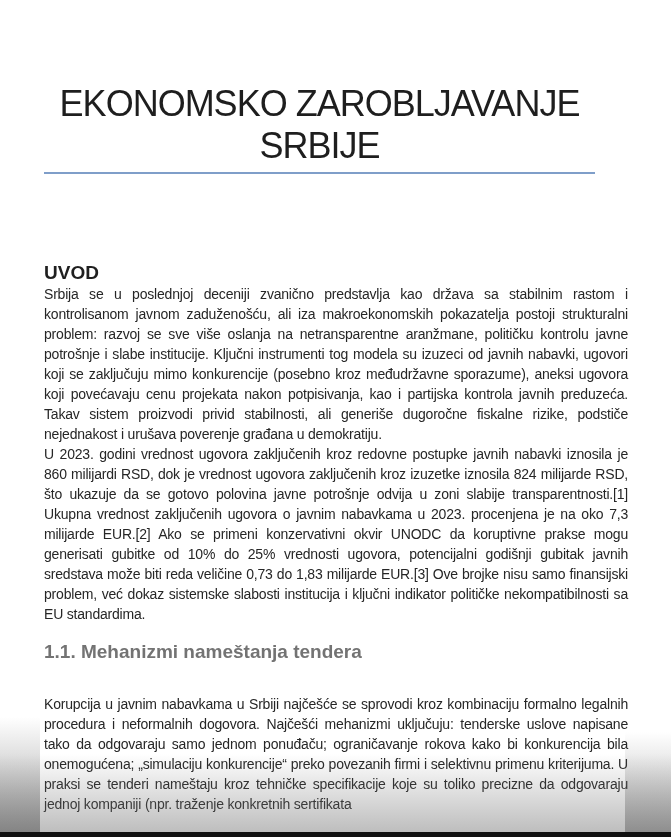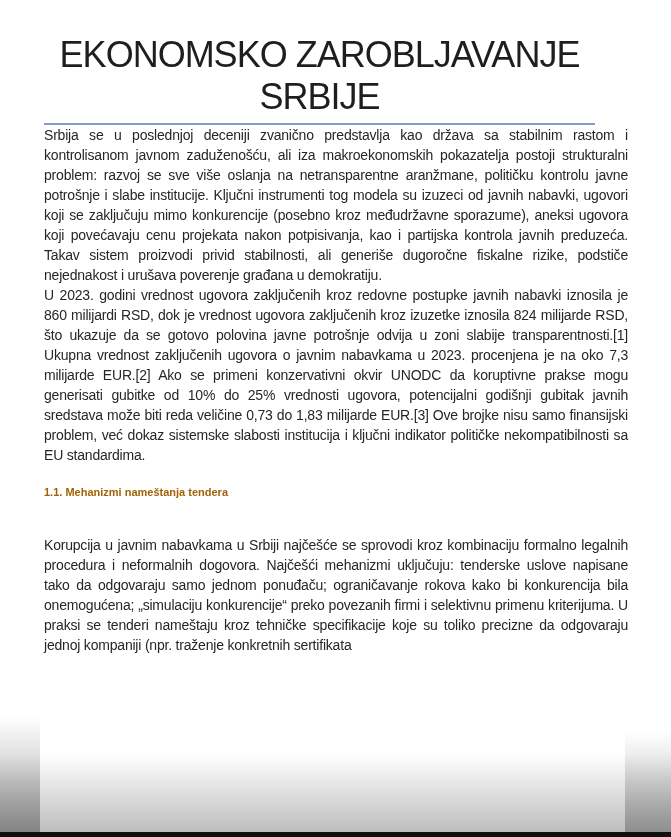--- a/index.html
+++ b/index.html
@@ -13,21 +13,21 @@
     width: 671px;
     height: 837px;
     background: #ffffff;
     overflow: hidden;
   }
   .content {
     padding-left: 44px;
     padding-right: 43px;
   }
   .doc-title {
-    margin: 34px 0 0 0;
+    margin: 83px 0 0 0;
     width: 551px;
     text-align: center;
     font-size: 36px;
     font-weight: 400;
     letter-spacing: -1px;
     line-height: 42px;
     color: #1e1e1e;
     padding-bottom: 5px;
     border-bottom: 2px solid #7f9ec9;
   }
@@ -50,24 +50,24 @@
   p.body.gap { margin-top: 0; }
   .h-sec {
     margin: 27px 0 0 0;
     font-size: 16px;
     font-weight: 700;
     line-height: 20px;
     color: #1f1f1f;
   }
   .h-sub {
     margin: 17px 0 12px 0;
-    font-size: 11px;
+    font-size: 19px;
     font-weight: 700;
     line-height: 21px;
-    color: #a16207;
+    color: #737373;
   }
   p.body.last { margin-top: 32px; }
   .bottom-shade {
     position: absolute;
     left: 0; bottom: 5px;
     width: 671px; height: 78px;
     background: linear-gradient(to bottom, rgba(120,120,120,0) 0%, rgba(110,110,110,0.45) 100%);
     pointer-events: none;
   }
   .bottom-shade-left {
@@ -91,20 +91,21 @@
     background: #101010;
   }
 </style>
 </head>
 <body>
 
 <div class="page" style="background: rgb(255, 255, 255);">
   <div class="content">
     <h1 class="doc-title" style="border-bottom-color: rgb(127, 158, 201);">EKONOMSKO ZAROBLJAVANJE SRBIJE</h1>
 
+    <h2 class="h-uvod">UVOD</h2>
 
     <p class="body" style="color: rgb(38, 38, 38);">Srbija se u poslednjoj deceniji zvanično predstavlja kao država sa stabilnim rastom i kontrolisanom javnom zaduženošću, ali iza makroekonomskih pokazatelja postoji strukturalni problem: razvoj se sve više oslanja na netransparentne aranžmane, političku kontrolu javne potrošnje i slabe institucije. Ključni instrumenti tog modela su izuzeci od javnih nabavki, ugovori koji se zaključuju mimo konkurencije (posebno kroz međudržavne sporazume), aneksi ugovora koji povećavaju cenu projekata nakon potpisivanja, kao i partijska kontrola javnih preduzeća. Takav sistem proizvodi privid stabilnosti, ali generiše dugoročne fiskalne rizike, podstiče nejednakost i urušava poverenje građana u demokratiju.</p>
 
     <p class="body gap" style="color: rgb(38, 38, 38);">U 2023. godini vrednost ugovora zaključenih kroz redovne postupke javnih nabavki iznosila je 860 milijardi RSD, dok je vrednost ugovora zaključenih kroz izuzetke iznosila 824 milijarde RSD, što ukazuje da se gotovo polovina javne potrošnje odvija u zoni slabije transparentnosti.[1] Ukupna vrednost zaključenih ugovora o javnim nabavkama u 2023. procenjena je na oko 7,3 milijarde EUR.[2] Ako se primeni konzervativni okvir UNODC da koruptivne prakse mogu generisati gubitke od 10% do 25% vrednosti ugovora, potencijalni godišnji gubitak javnih sredstava može biti reda veličine 0,73 do 1,83 milijarde EUR.[3] Ove brojke nisu samo finansijski problem, već dokaz sistemske slabosti institucija i ključni indikator političke nekompatibilnosti sa EU standardima.</p>
 
 
     <h4 class="h-sub">1.1. Mehanizmi nameštanja tendera</h4>
 
     <p class="body last" style="color: rgb(38, 38, 38);">Korupcija u javnim nabavkama u Srbiji najčešće se sprovodi kroz kombinaciju formalno legalnih procedura i neformalnih dogovora. Najčešći mehanizmi uključuju: tenderske uslove napisane tako da odgovaraju samo jednom ponuđaču; ograničavanje rokova kako bi konkurencija bila onemogućena; „simulaciju konkurencije“ preko povezanih firmi i selektivnu primenu kriterijuma. U praksi se tenderi nameštaju kroz tehničke specifikacije koje su toliko precizne da odgovaraju jednoj kompaniji (npr. traženje konkretnih sertifikata</p>
   </div>

